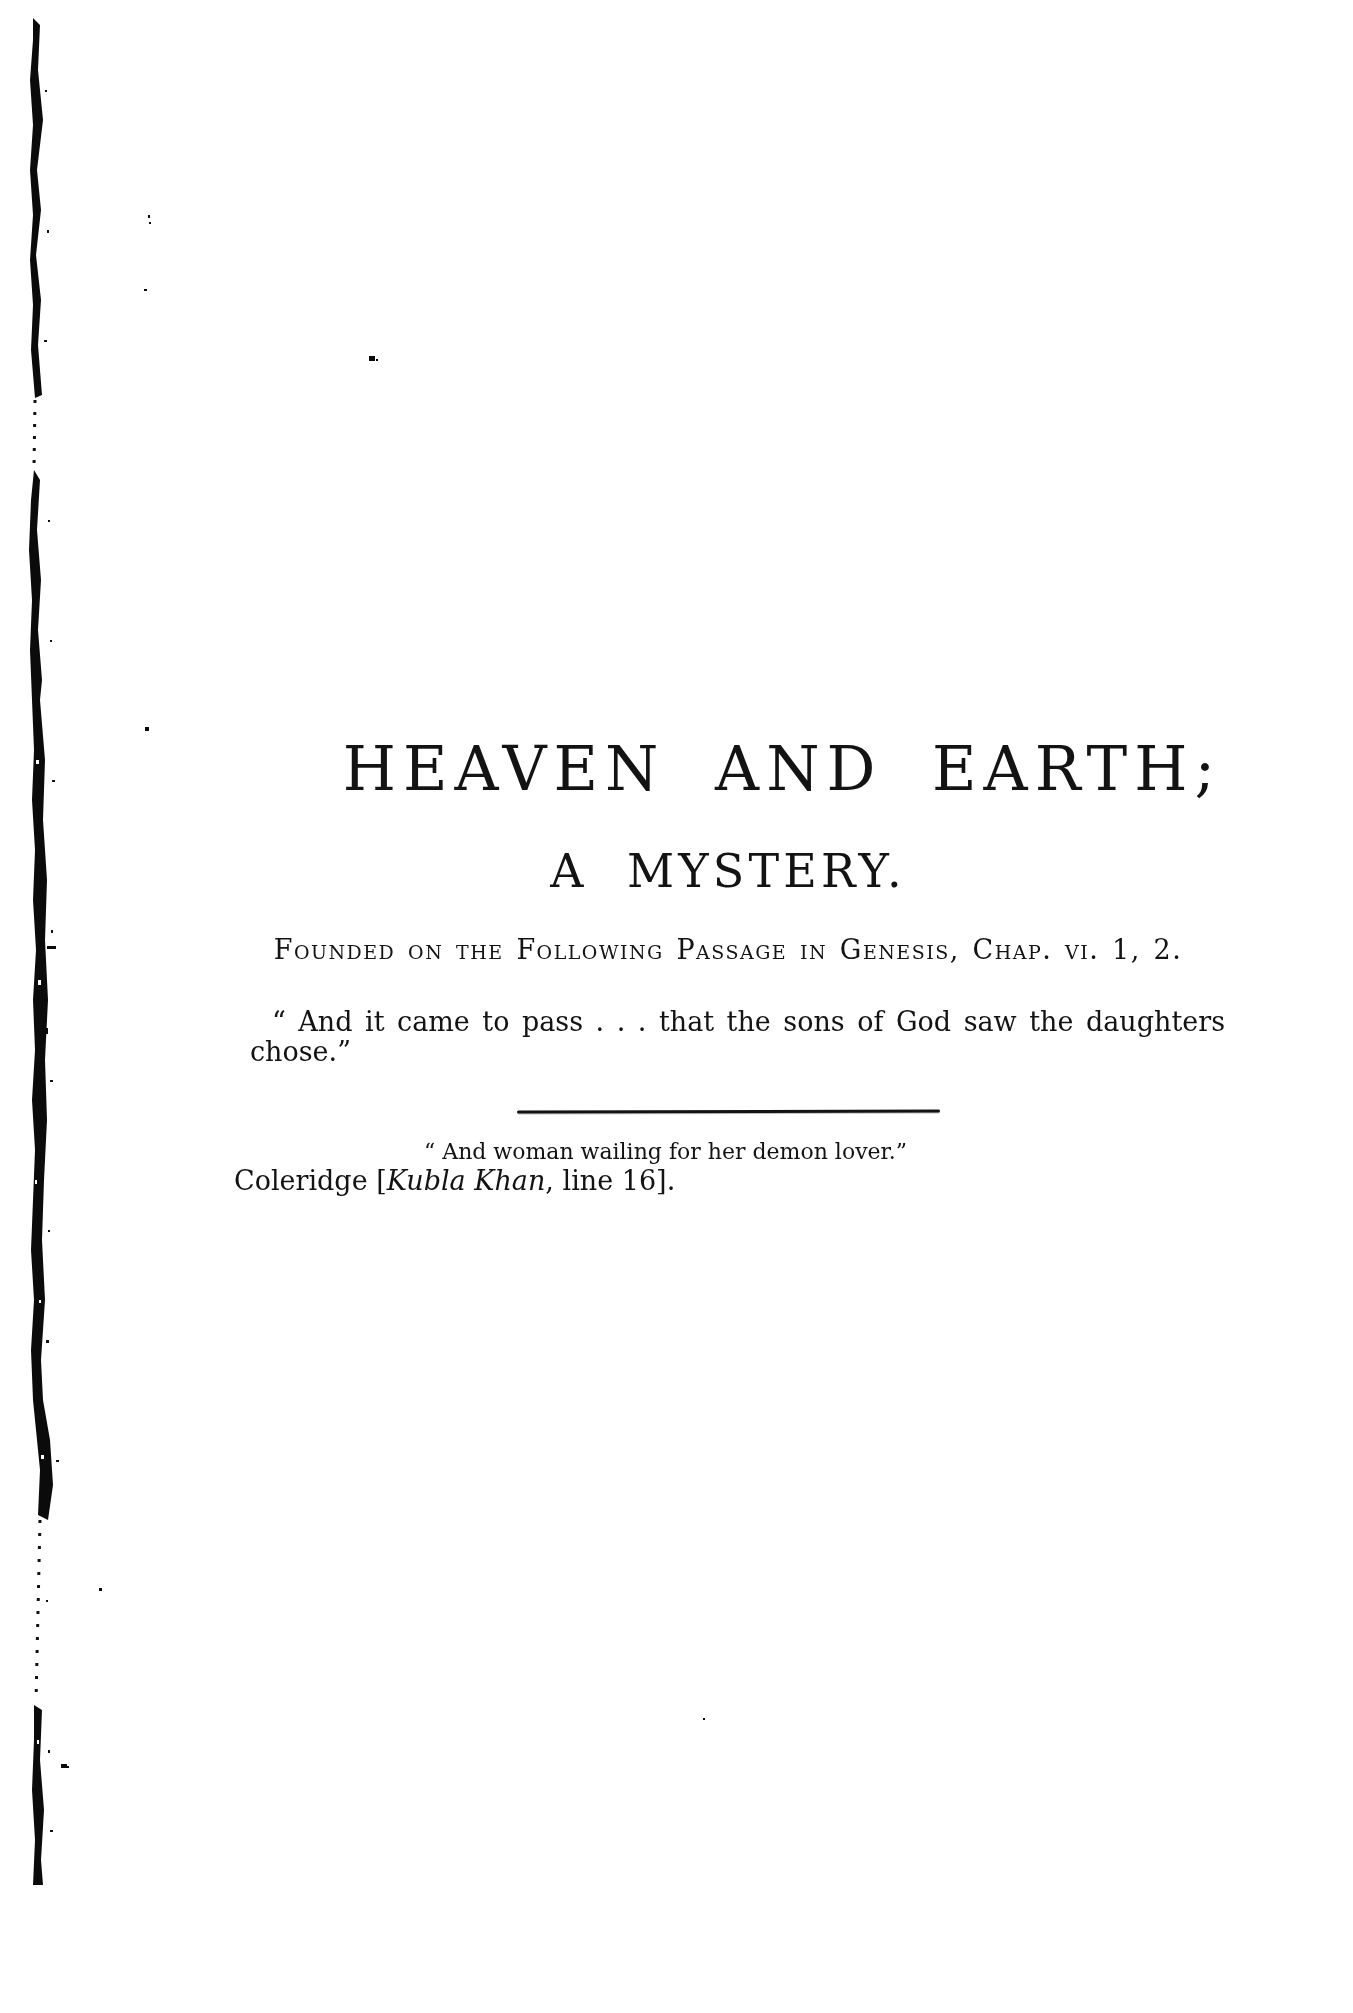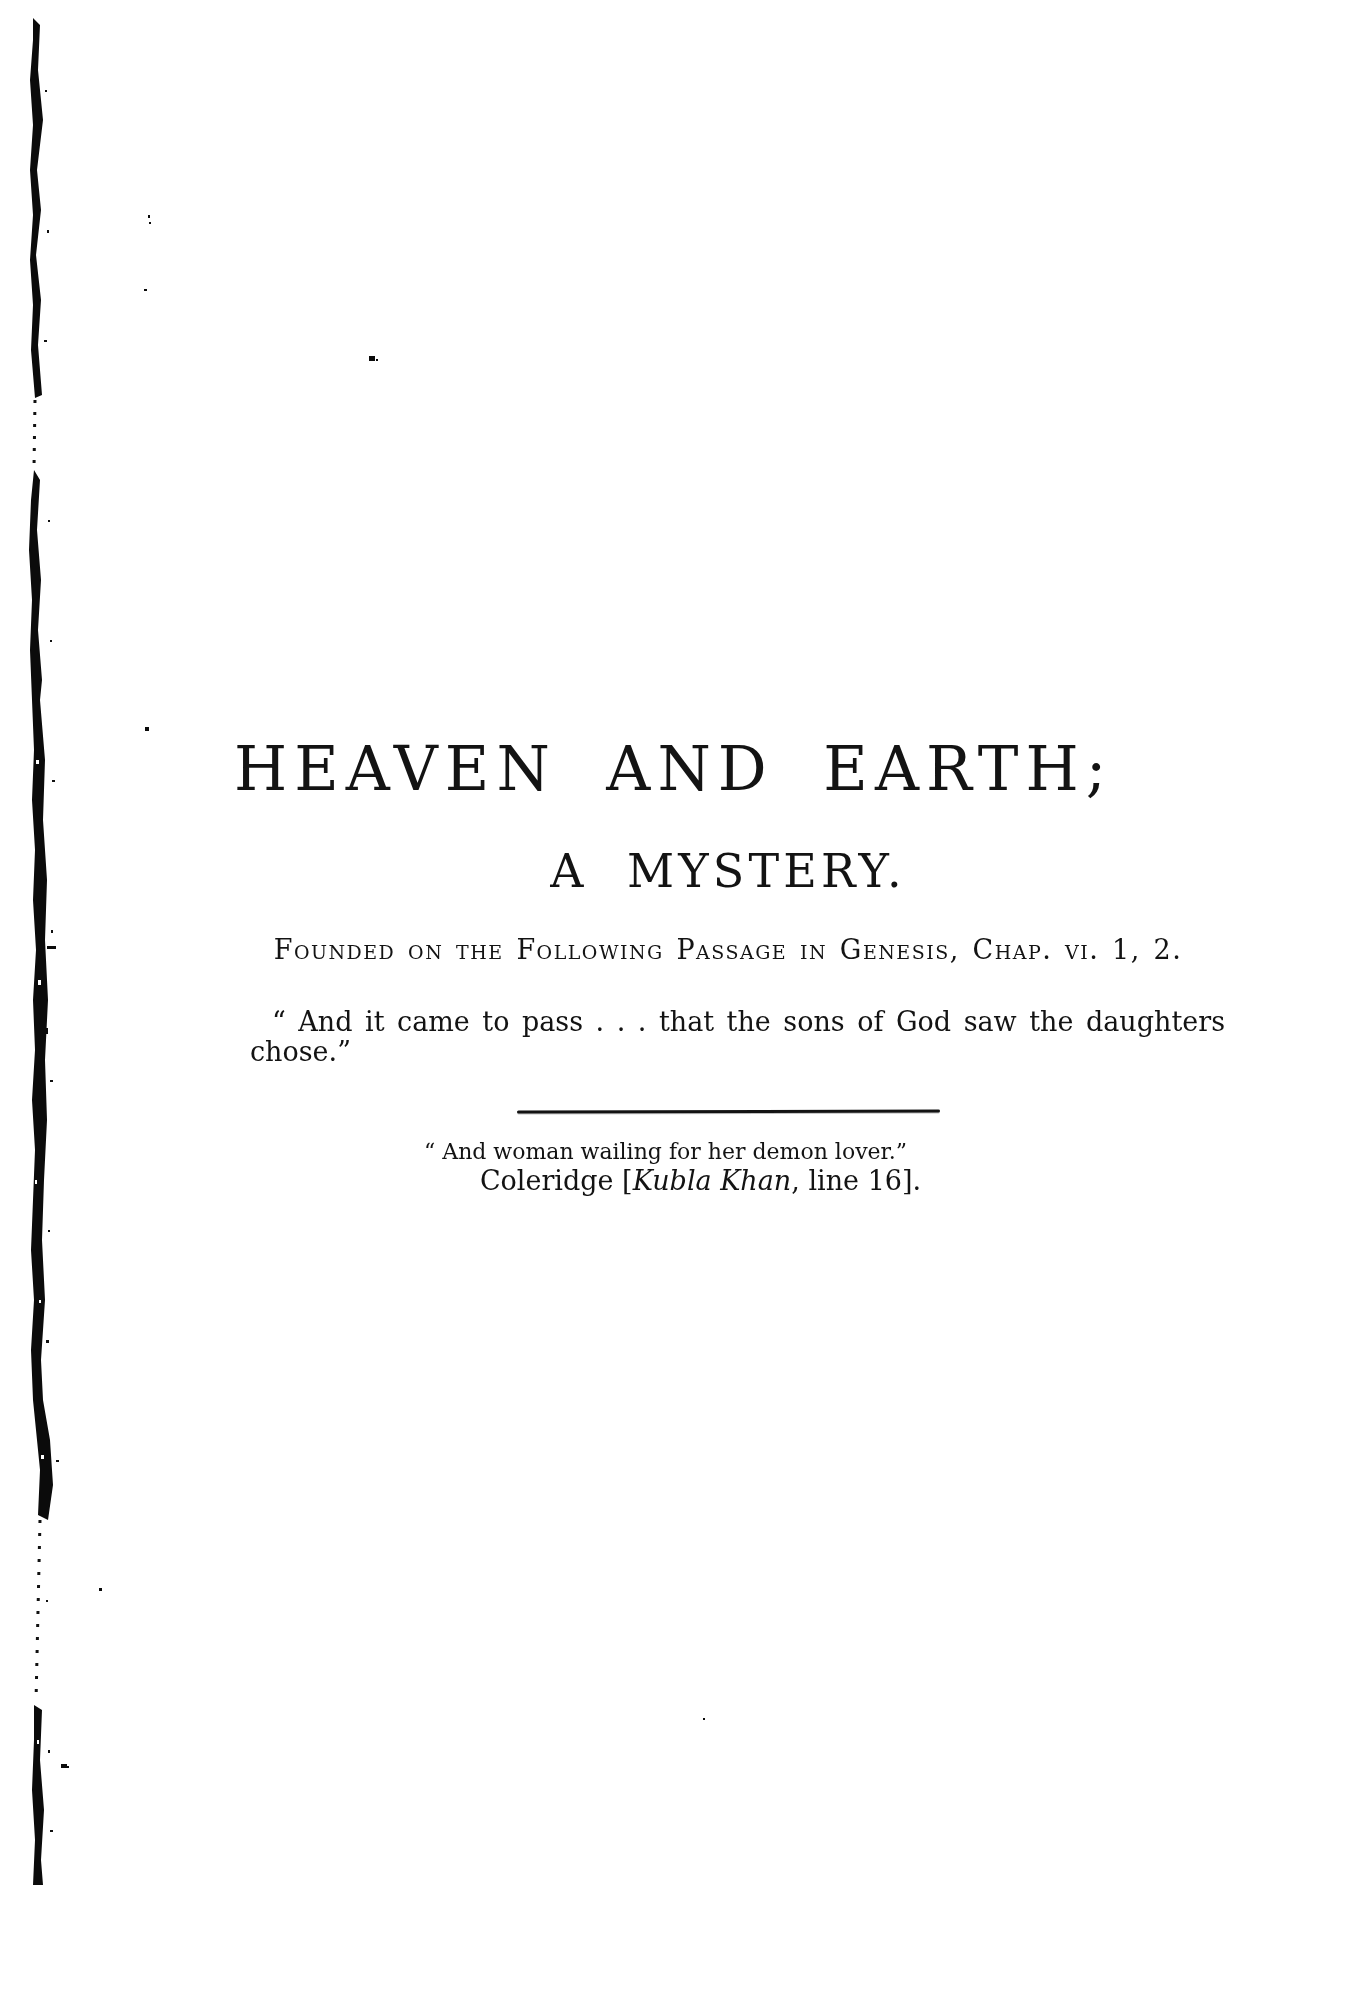--- a/index.html
+++ b/index.html
@@ -14,21 +14,21 @@
     margin:0 auto;
     background:var(--paper);
     overflow:hidden;
     font-family:"DejaVu Serif","Liberation Serif",serif;
     color:var(--ink);
   }
   .abs{position:absolute;}
   .book-title{
     left:234px;top:736px;width:988px;
     font-size:61px;line-height:66px;
-    text-align:left;
+    text-align:right;
     letter-spacing:0.115em;
     word-spacing:0.38em;
     white-space:nowrap;
     font-weight:normal;margin:0;
   }
   .book-subtitle{
     left:234px;top:850px;width:988px;
     font-size:46px;line-height:42px;
     text-align:center;
     letter-spacing:0.09em;
@@ -62,21 +62,21 @@
   .coleridge-quote{
     left:234px;top:1137px;width:988px;
     padding-left:190px;box-sizing:border-box;
     font-size:22px;line-height:30px;
     text-align:left;
   }
   .coleridge-attrib{
     left:234px;top:1166px;width:988px;
     padding-right:55px;box-sizing:border-box;
     font-size:27px;line-height:30px;
-    text-align:center;
+    text-align:left;
   }
   .coleridge-attrib .work{font-style:italic;}
   .scan-artifacts{left:0;top:0;}
 </style>
 </head>
 <body>
 
 <div class="page">
 
   <svg class="abs scan-artifacts" width="1353" height="2013" viewBox="0 0 1353 2013" aria-hidden="true">

